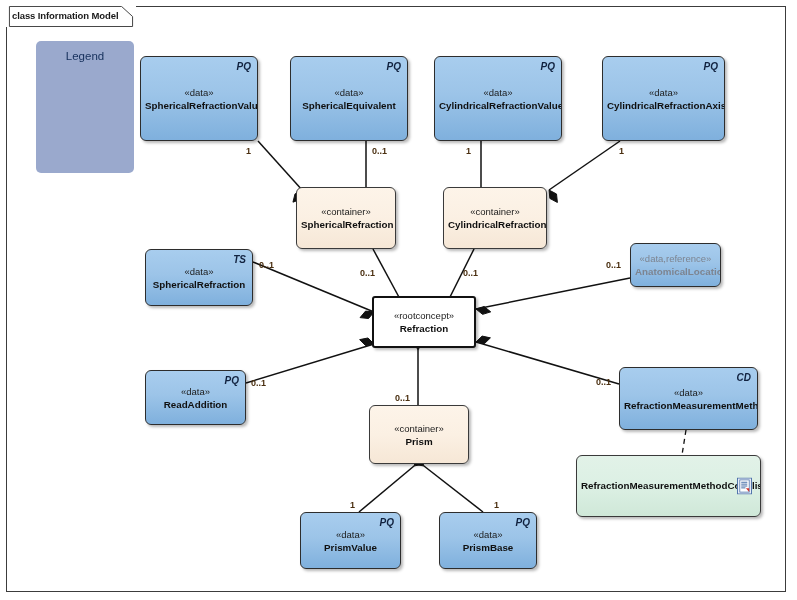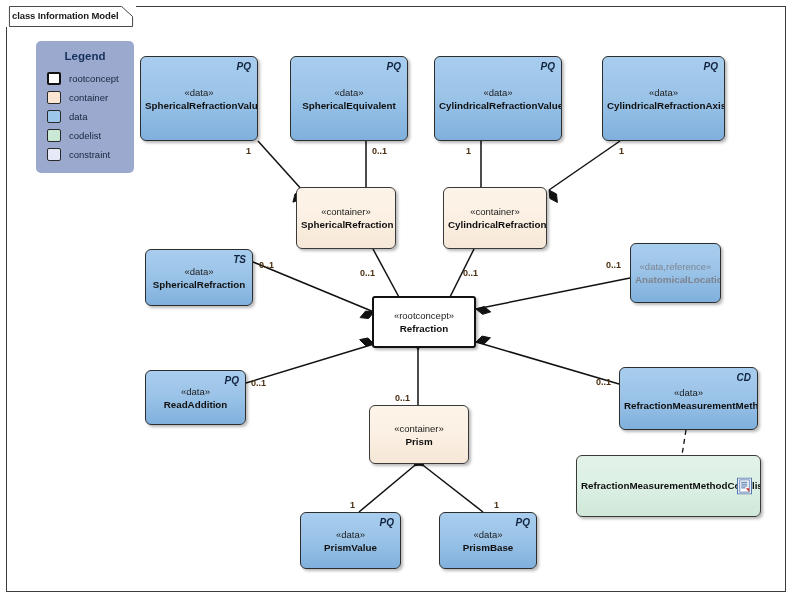--- a/index.html
+++ b/index.html
@@ -66,21 +66,21 @@
     position: absolute;
     left: 36px; top: 41px;
     width: 98px; height: 132px;
     background: #9aa9cd;
     border-radius: 5px;
     box-sizing: border-box;
   }
   .legend-title {
     text-align: center;
     font-size: 11.5px;
-    font-weight: bold;
+    font-weight: normal;
     color: #16305c;
     margin-top: 9px;
   }
   .legend-rows {
     margin-top: 7px;
     padding-left: 11px;
   }
   .legend-row {
     display: flex;
     align-items: center;
@@ -250,42 +250,20 @@
         <polyline points="483,512 424,466" fill="none" stroke="#111111" stroke-width="1.5"></polyline>
         <path d="M424.00,466.00 L415.63,464.53 L412.18,456.77 L420.55,458.23 Z" fill="#111111" stroke="#111111" stroke-width="1"></path>
       </g>
       <g>
         <polyline points="686,430 682,455" fill="none" stroke="#111111" stroke-width="1.3" stroke-dasharray="5,4"></polyline>
       </g>
     </svg>
 
   <div class="legend">
     <div class="legend-title">Legend</div>
-    <div class="legend-rows" id="legend-rows">
-        <div class="legend-row">
-          <div class="legend-swatch thick" style="background: rgb(255, 255, 255);"></div>
-          <span class="legend-label">rootconcept</span>
-        </div>
-        <div class="legend-row">
-          <div class="legend-swatch" style="background: rgb(250, 230, 210);"></div>
-          <span class="legend-label">container</span>
-        </div>
-        <div class="legend-row">
-          <div class="legend-swatch" style="background: rgb(156, 198, 234);"></div>
-          <span class="legend-label">data</span>
-        </div>
-        <div class="legend-row">
-          <div class="legend-swatch" style="background: rgb(201, 232, 214);"></div>
-          <span class="legend-label">codelist</span>
-        </div>
-        <div class="legend-row">
-          <div class="legend-swatch" style="background: rgb(230, 233, 247);"></div>
-          <span class="legend-label">constraint</span>
-        </div>
-      </div>
   </div>
 
   <div id="nodes">
       <div class="node n-data" style="left: 140px; top: 56px; width: 118px; height: 85px;">
         <div class="corner-tag">PQ</div>
         <div class="ntext">
           <span class="stereo">«data»</span>
           <span class="nname">SphericalRefractionValue</span>
         </div>
       </div>
@@ -322,21 +300,21 @@
           <span class="nname">CylindricalRefraction</span>
         </div>
       </div>
       <div class="node n-data" style="left: 145px; top: 241px; width: 108px; height: 57px; margin-top: 8px;">
         <div class="corner-tag">TS</div>
         <div class="ntext">
           <span class="stereo">«data»</span>
           <span class="nname">SphericalRefraction</span>
         </div>
       </div>
-      <div class="node n-data n-muted" style="left: 630px; top: 243px; width: 91px; height: 60px;">
+      <div class="node n-data n-muted" style="left: 630px; top: 243px; width: 91px; height: 44px;">
         <div class="ntext">
           <span class="stereo">«data,reference»</span>
           <span class="nname">AnatomicalLocation</span>
         </div>
       </div>
       <div class="node n-root" style="left: 372px; top: 296px; width: 104px; height: 52px;">
         <div class="ntext">
           <span class="stereo">«rootconcept»</span>
           <span class="nname">Refraction</span>
         </div>

